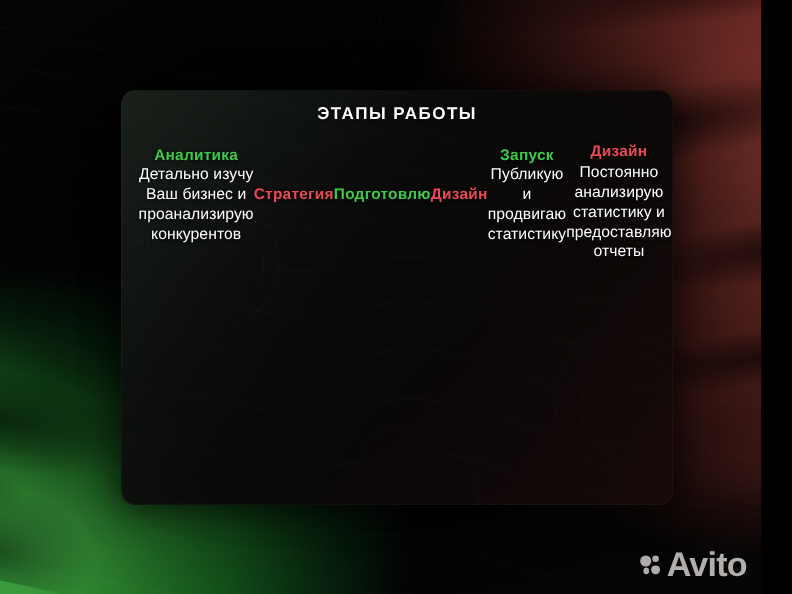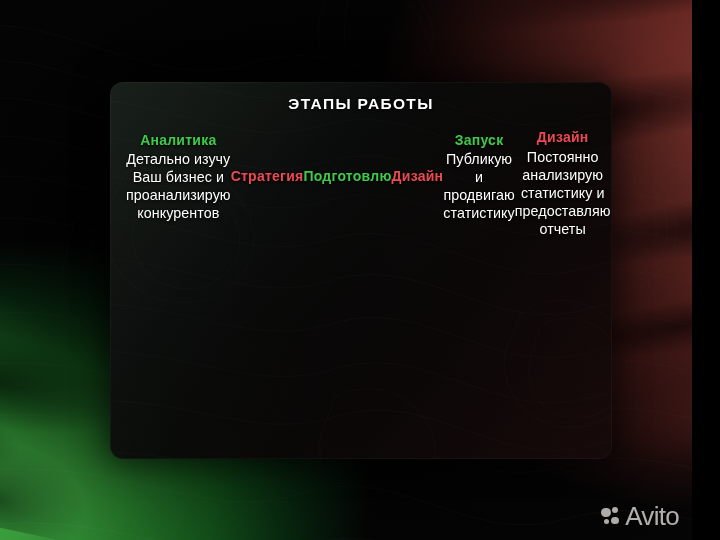--- a/index.html
+++ b/index.html
@@ -127,22 +127,22 @@
     opacity:.80;
   }
   .avito-dots { position:relative; width:19px; height:19px; flex:0 0 19px; }
   .avito-dots i { position:absolute; border-radius:50%; background:#d9d5d3; display:block; }
   .avito-dots i.d1 { width:9.5px;  height:9.5px;  left:0;     top:1px; }
   .avito-dots i.d2 { width:6px;    height:6px;    left:11px;  top:0.5px; }
   .avito-dots i.d3 { width:5.5px;  height:5.5px;  left:2.5px; top:12px; }
   .avito-dots i.d4 { width:7.5px;  height:7.5px;  left:10px;  top:10px; }
   .avito-word {
     color:#ded9d6;
-    font-size:26px;
-    font-weight:normal;
+    font-size:31px;
+    font-weight:bold;
     letter-spacing:-.7px;
     line-height:1;
   }
 </style>
 </head>
 <body>
 
 <div id="poster">
 
   <div class="bg-base"></div>

